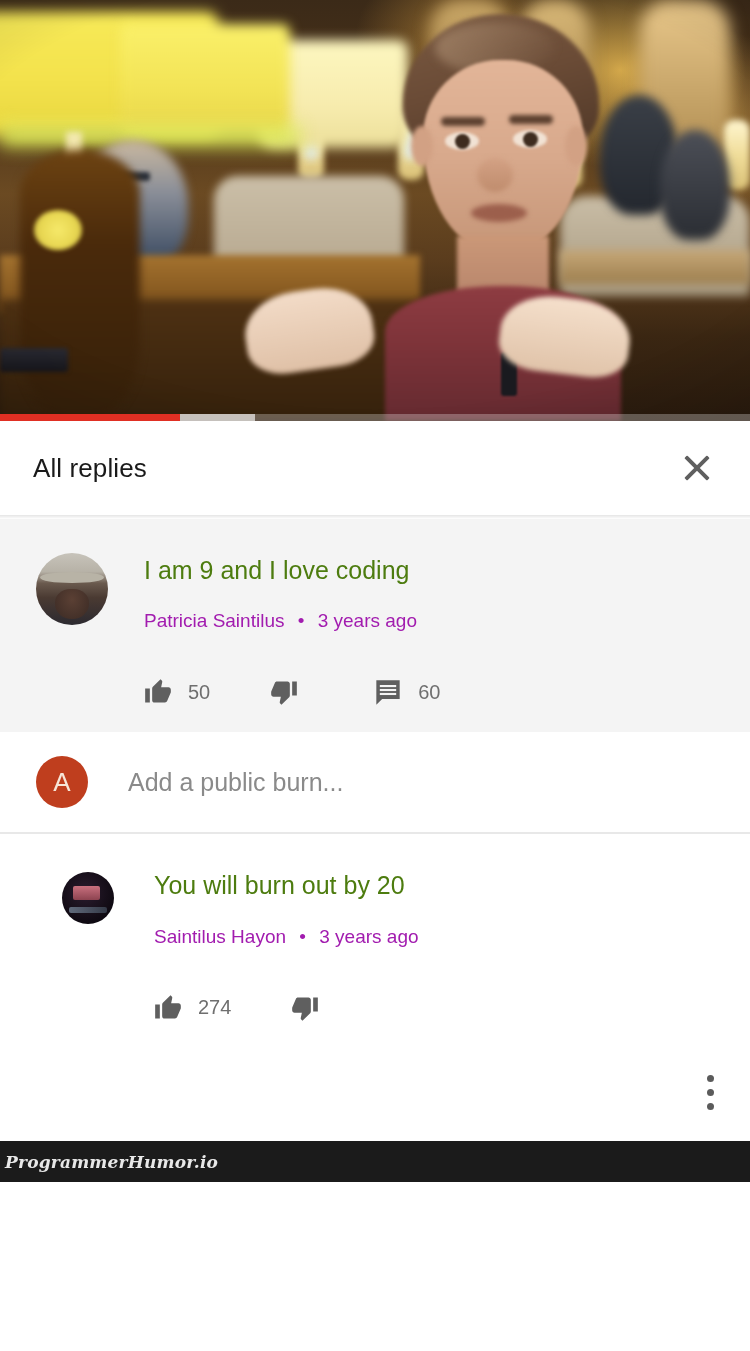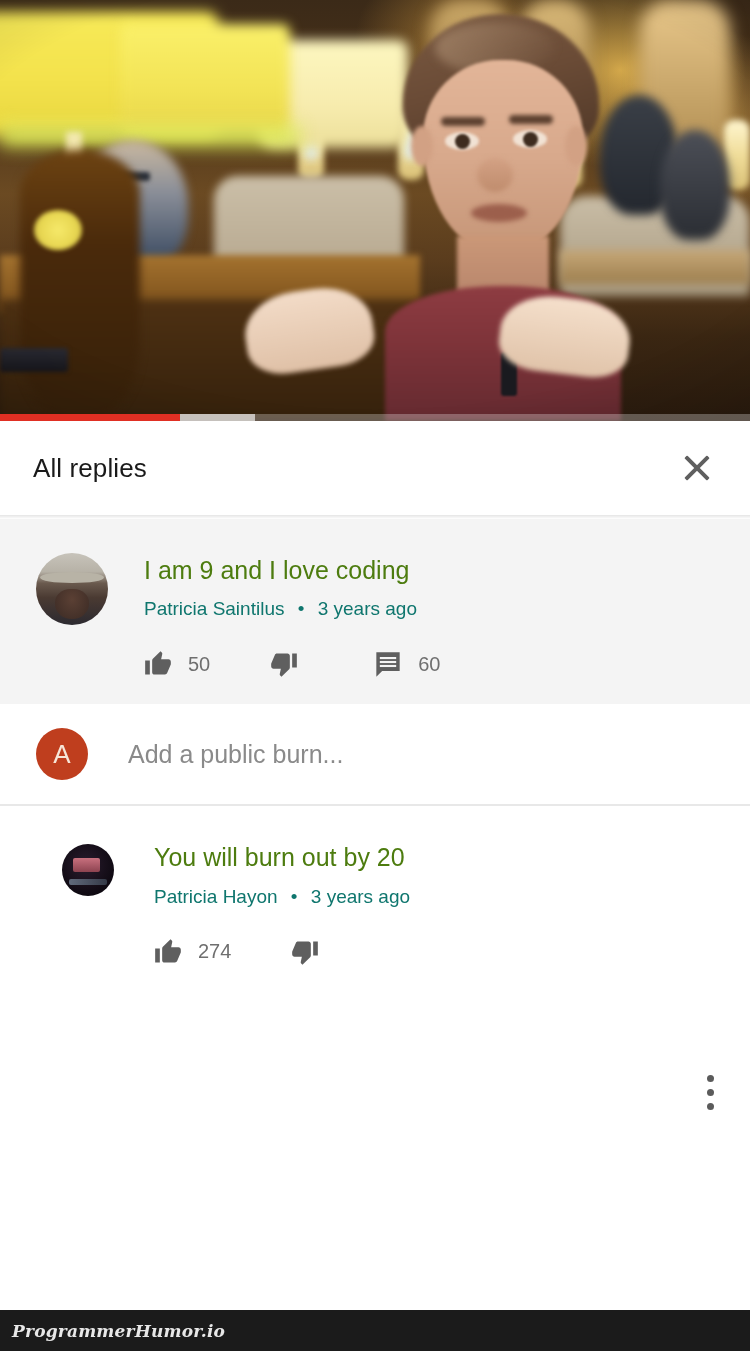--- a/index.html
+++ b/index.html
@@ -2,21 +2,21 @@
 <html><head>
 <meta charset="utf-8">
 <style>
   * { margin:0; padding:0; box-sizing:border-box; }
   html, body {
     width:750px; height:1351px;
     background:#ffffff;
     font-family:"Liberation Sans", sans-serif;
     overflow:hidden;
   }
-  #app { position:relative; width:750px; height:1351px; background:#fff; }
+  #app { position:relative; width:750px; height:1182px; background:#fff; }
 
   
   .video-player { position:relative; width:750px; height:421px; overflow:hidden; background:#1a1208; }
   .video-scene { position:absolute; inset:0; }
 
   
   .bg-base {
     position:absolute; inset:0;
     background:
       radial-gradient(ellipse 180px 140px at 620px 70px, rgba(255,205,90,.75), rgba(255,190,70,0) 70%),
@@ -237,24 +237,24 @@
     content:""; position:absolute; left:22%; top:26%; width:52%; height:28%;
     background:linear-gradient(180deg,#c8707e,#8d4350); border-radius:2px;
   }
   .av-sign::after {
     content:""; position:absolute; left:14%; top:66%; width:72%; height:12%;
     background:linear-gradient(90deg,#6d7a8c,#3a4250); border-radius:2px; opacity:.85;
   }
 
   .comment-body { flex:1; min-width:0; padding-top:2px; }
   .comment-text { font-size:25px; color:#4d7c0f; line-height:1.25; }
-  .comment-meta { margin-top:12px; font-size:19px; color:#0f766e; }
+  .comment-meta { margin-top:24px; font-size:19px; color:#a21caf; }
   .meta-dot { margin:0 8px; }
 
-  .actions { display:flex; align-items:center; margin-top:30px; }
+  .actions { display:flex; align-items:center; margin-top:46px; }
   .action { display:flex; align-items:center; margin-right:60px; cursor:pointer; }
   .action .count { font-size:20px; color:#6f6f6f; margin-left:16px; }
 
   .ic-thumb-up, .ic-thumb-down { width:28px; height:28px; flex:none; }
   .ic-comment { width:28px; height:26px; flex:none; }
 
   .kebab {
     position:absolute; right:26px; width:28px; display:flex; flex-direction:column;
     align-items:center; gap:7px; cursor:pointer;
   }
@@ -267,21 +267,21 @@
     width:52px; height:52px; border-radius:50%; background:#bf3e1e;
     color:#f7e6d8; font-size:26px; display:flex; align-items:center; justify-content:center;
     flex:none; margin-right:40px;
   }
   .reply-placeholder { font-size:25px; color:#8a8a8a; flex:1; }
   .divider { height:2px; background:#e8e8e8; }
 
   
   .watermark {
     position:absolute; left:0; bottom:0; width:750px; height:41px;
-    background:#1b1b1b; display:flex; align-items:center; padding-left:12px;
+    background:#1b1b1b; display:flex; align-items:center; padding-left:5px;
   }
   .watermark-text {
     font-family:"DejaVu Serif", serif; font-style:italic; font-weight:700;
     font-size:17px; color:#e8e8e8; letter-spacing:.2px;
   }
 </style>
 </head>
 <body>
 
 <div id="app">
@@ -406,21 +406,21 @@
     </div>
     <div class="divider"></div>
 
     <div class="comment">
       <div class="avatar avatar-sm">
         <div class="av-sign"></div>
       </div>
       <div class="comment-body">
         <div class="comment-text">You will burn out by 20</div>
         <div class="comment-meta">
-          <span>Patricia Hayon</span>
+          <span>Saintilus Hayon</span>
           <span class="meta-dot">•</span>
           <span>3 years ago</span>
         </div>
         <div class="actions">
           <div class="action">
             <svg class="ic-thumb-up" viewBox="0 0 24 24">
               <path fill="#5f5f5f" d="M1 21h4V9H1v12zm22-11c0-1.1-.9-2-2-2h-6.31l.95-4.57.03-.32c0-.41-.17-.79-.44-1.06L14.17 1 7.59 7.59C7.22 7.95 7 8.45 7 9v10c0 1.1.9 2 2 2h9c.83 0 1.54-.5 1.84-1.22l3.02-7.05c.09-.23.14-.47.14-.73v-2z"></path>
             </svg>
             <span class="count">274</span>
           </div>

